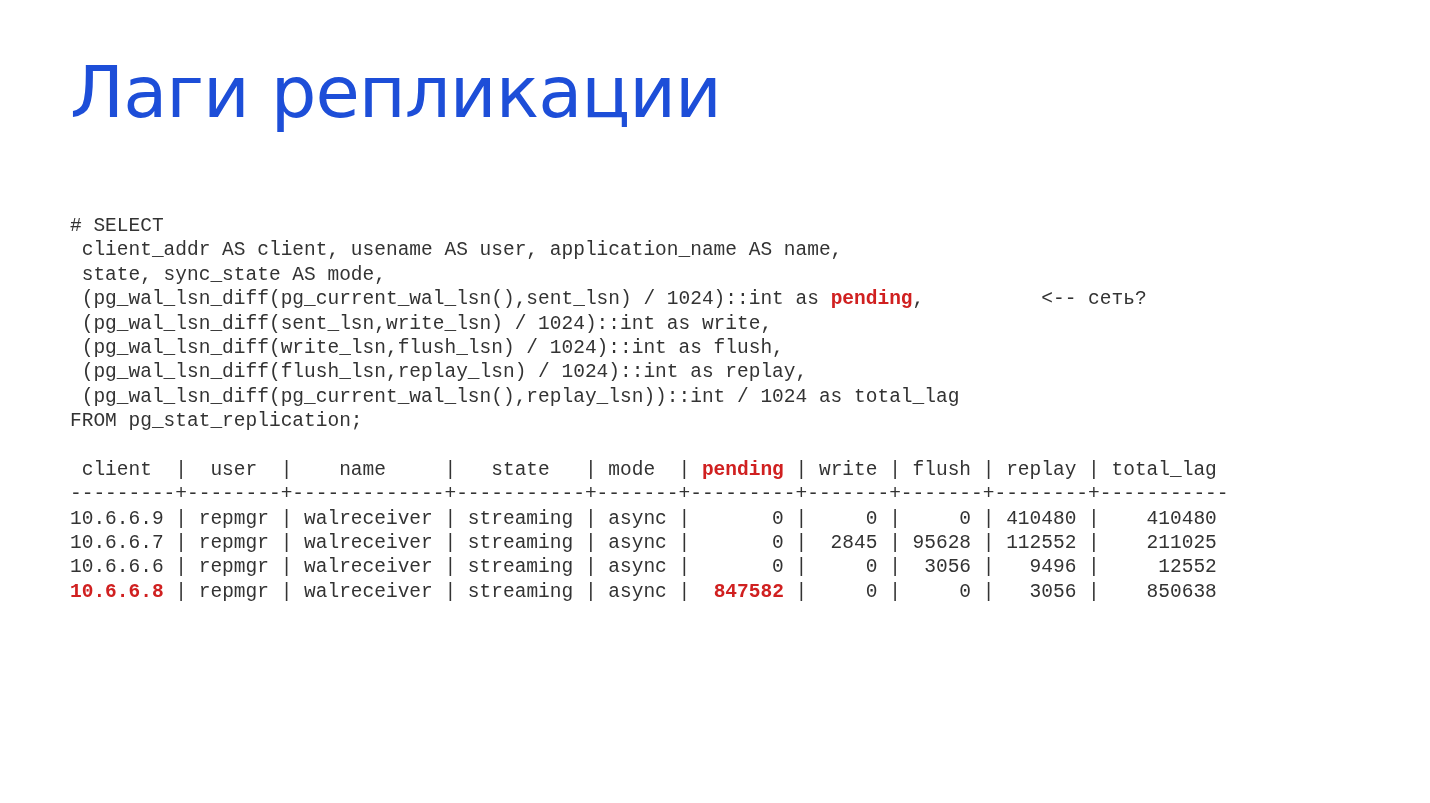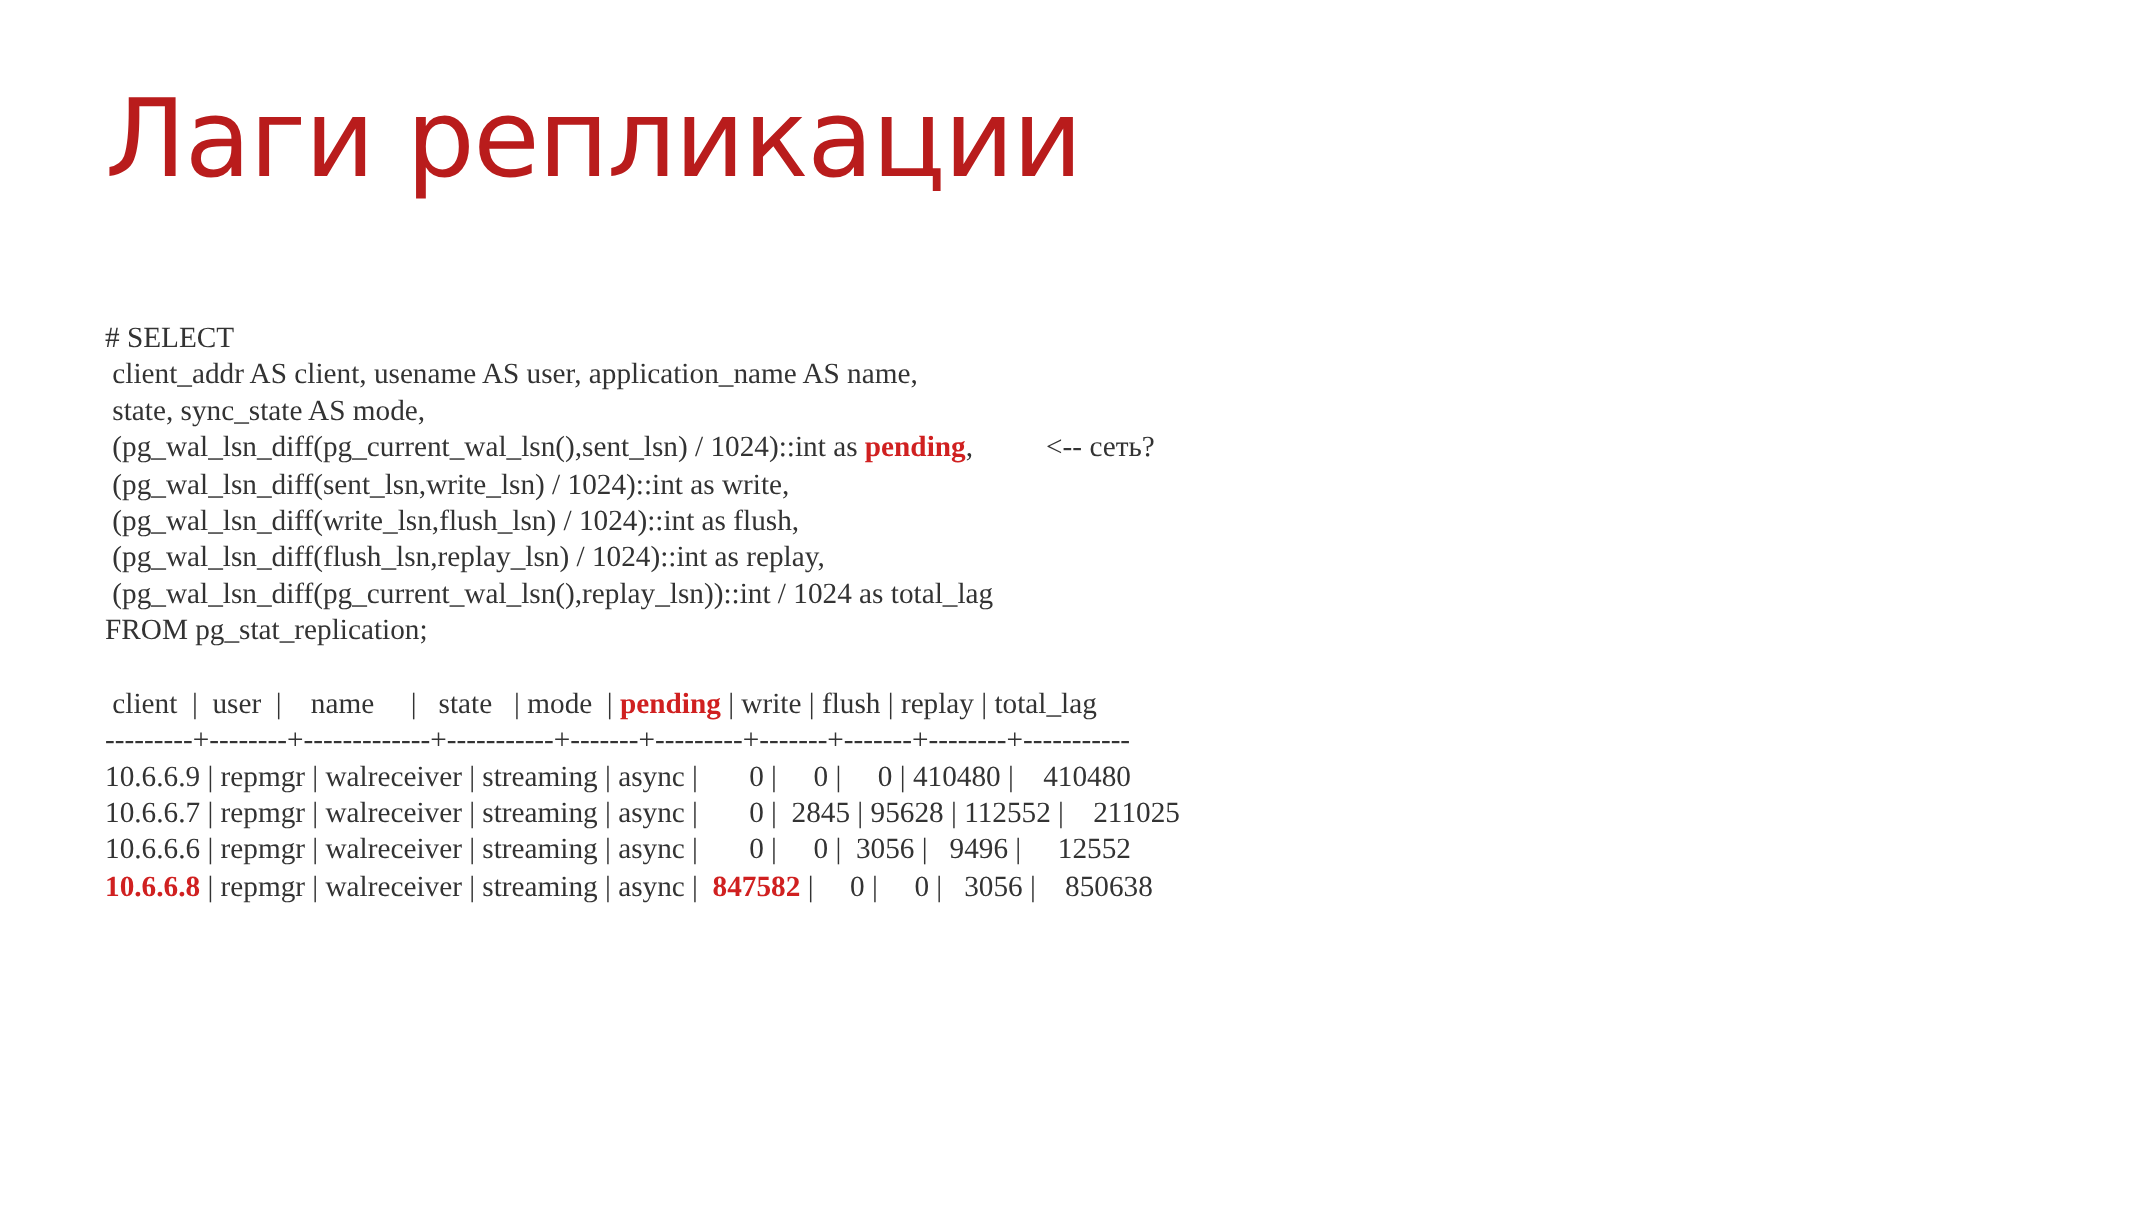--- a/index.html
+++ b/index.html
@@ -16,25 +16,25 @@
     width: 1430px;
     height: 803px;
     position: relative;
     box-sizing: border-box;
     padding: 50px 70px 0 70px;
   }
   h1.title {
     font-size: 72px;
     font-weight: 400;
     margin: 0 0 80px 0;
-    color: #b91c1c;
+    color: #1d4ed8;
     letter-spacing: -1px;
   }
   pre.code {
-    font-family: Liberation Serif, serif;
+    font-family: Liberation Mono, monospace;
     font-size: 19.5px;
     line-height: 1.25;
     color: #333;
     margin: 0;
     white-space: pre;
   }
   .hl {
     color: #d02020;
     font-weight: bold;
   }

